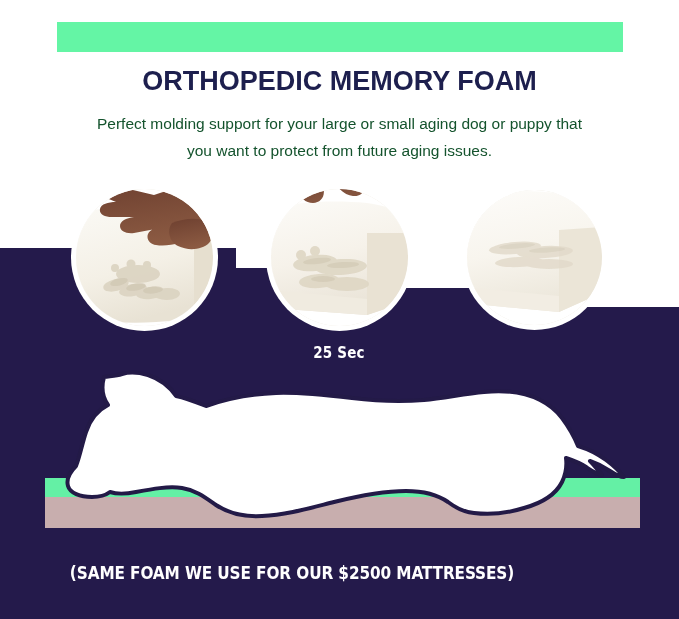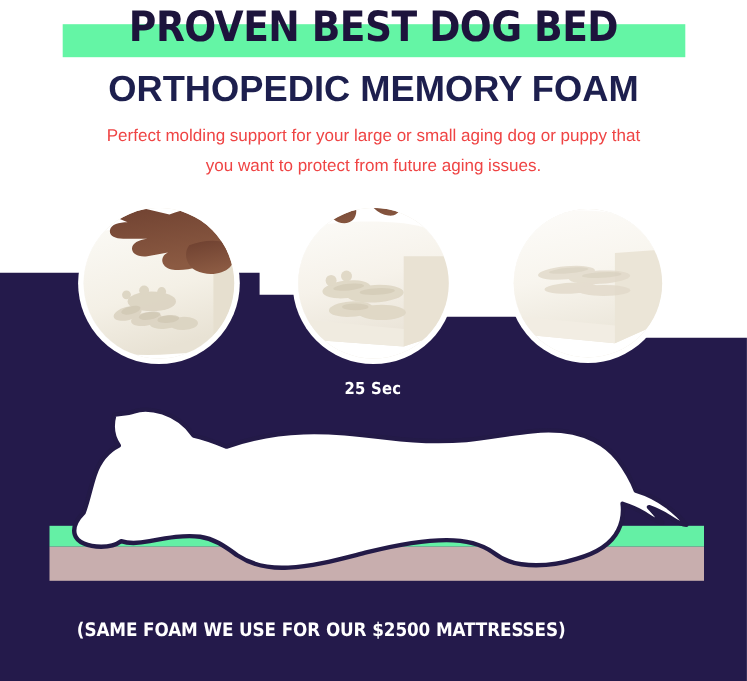--- a/index.html
+++ b/index.html
@@ -64,34 +64,34 @@
     font-size: 38px;
     line-height: 46px;
     font-weight: 700;
     letter-spacing: -0.5px;
     color: #1D143C;
     font-family: "DejaVu Sans", sans-serif;
     font-stretch: condensed;
   }
   .subtitle {
     margin-top: 6px;
-    font-size: 33px;
+    font-size: 27px;
     line-height: 34px;
     font-weight: 700;
     letter-spacing: 0px;
     color: #1D1F4E;
     font-family: "Liberation Sans", sans-serif;
     text-align: center;
   }
   .blurb {
     margin: 12px auto 12px auto;
     width: 490px;
     font-size: 15.5px;
     line-height: 27px;
-    color: #ef4444;
+    color: #14532d;
     font-family: "Liberation Sans", sans-serif;
   }
 
   
   .circle-row {
     position: absolute;
     left: 0;
     top: 0;
     width: 561px;
     height: 619px;
@@ -152,21 +152,20 @@
 
 <div id="root">
 
   <svg class="purple-backdrop" viewBox="0 0 679 619" width="679" height="619" preserveAspectRatio="none">
     <path d="M0,248 L236,248 L236,268 L372,268 L372,288 L500,288 L500,307 L679,307 L679,619 L0,619 Z" fill="#241A4B"></path>
   </svg>
 
   <div class="header">
     <div class="title-wrap">
       <div class="title-highlight"></div>
-      <div class="title-text">PROVEN BEST DOG BED</div>
     </div>
     <div class="subtitle">ORTHOPEDIC MEMORY FOAM</div>
     <div class="blurb">Perfect molding support for your large or small aging dog or puppy that you want to protect from future aging issues.</div>
   </div>
 
   <div class="circle-row">
 
     <div class="foam-circle" style="left:76px; top:189px; width:137px; height:137px;">
       <svg viewBox="0 0 137 137" width="137" height="137">
         <defs>

